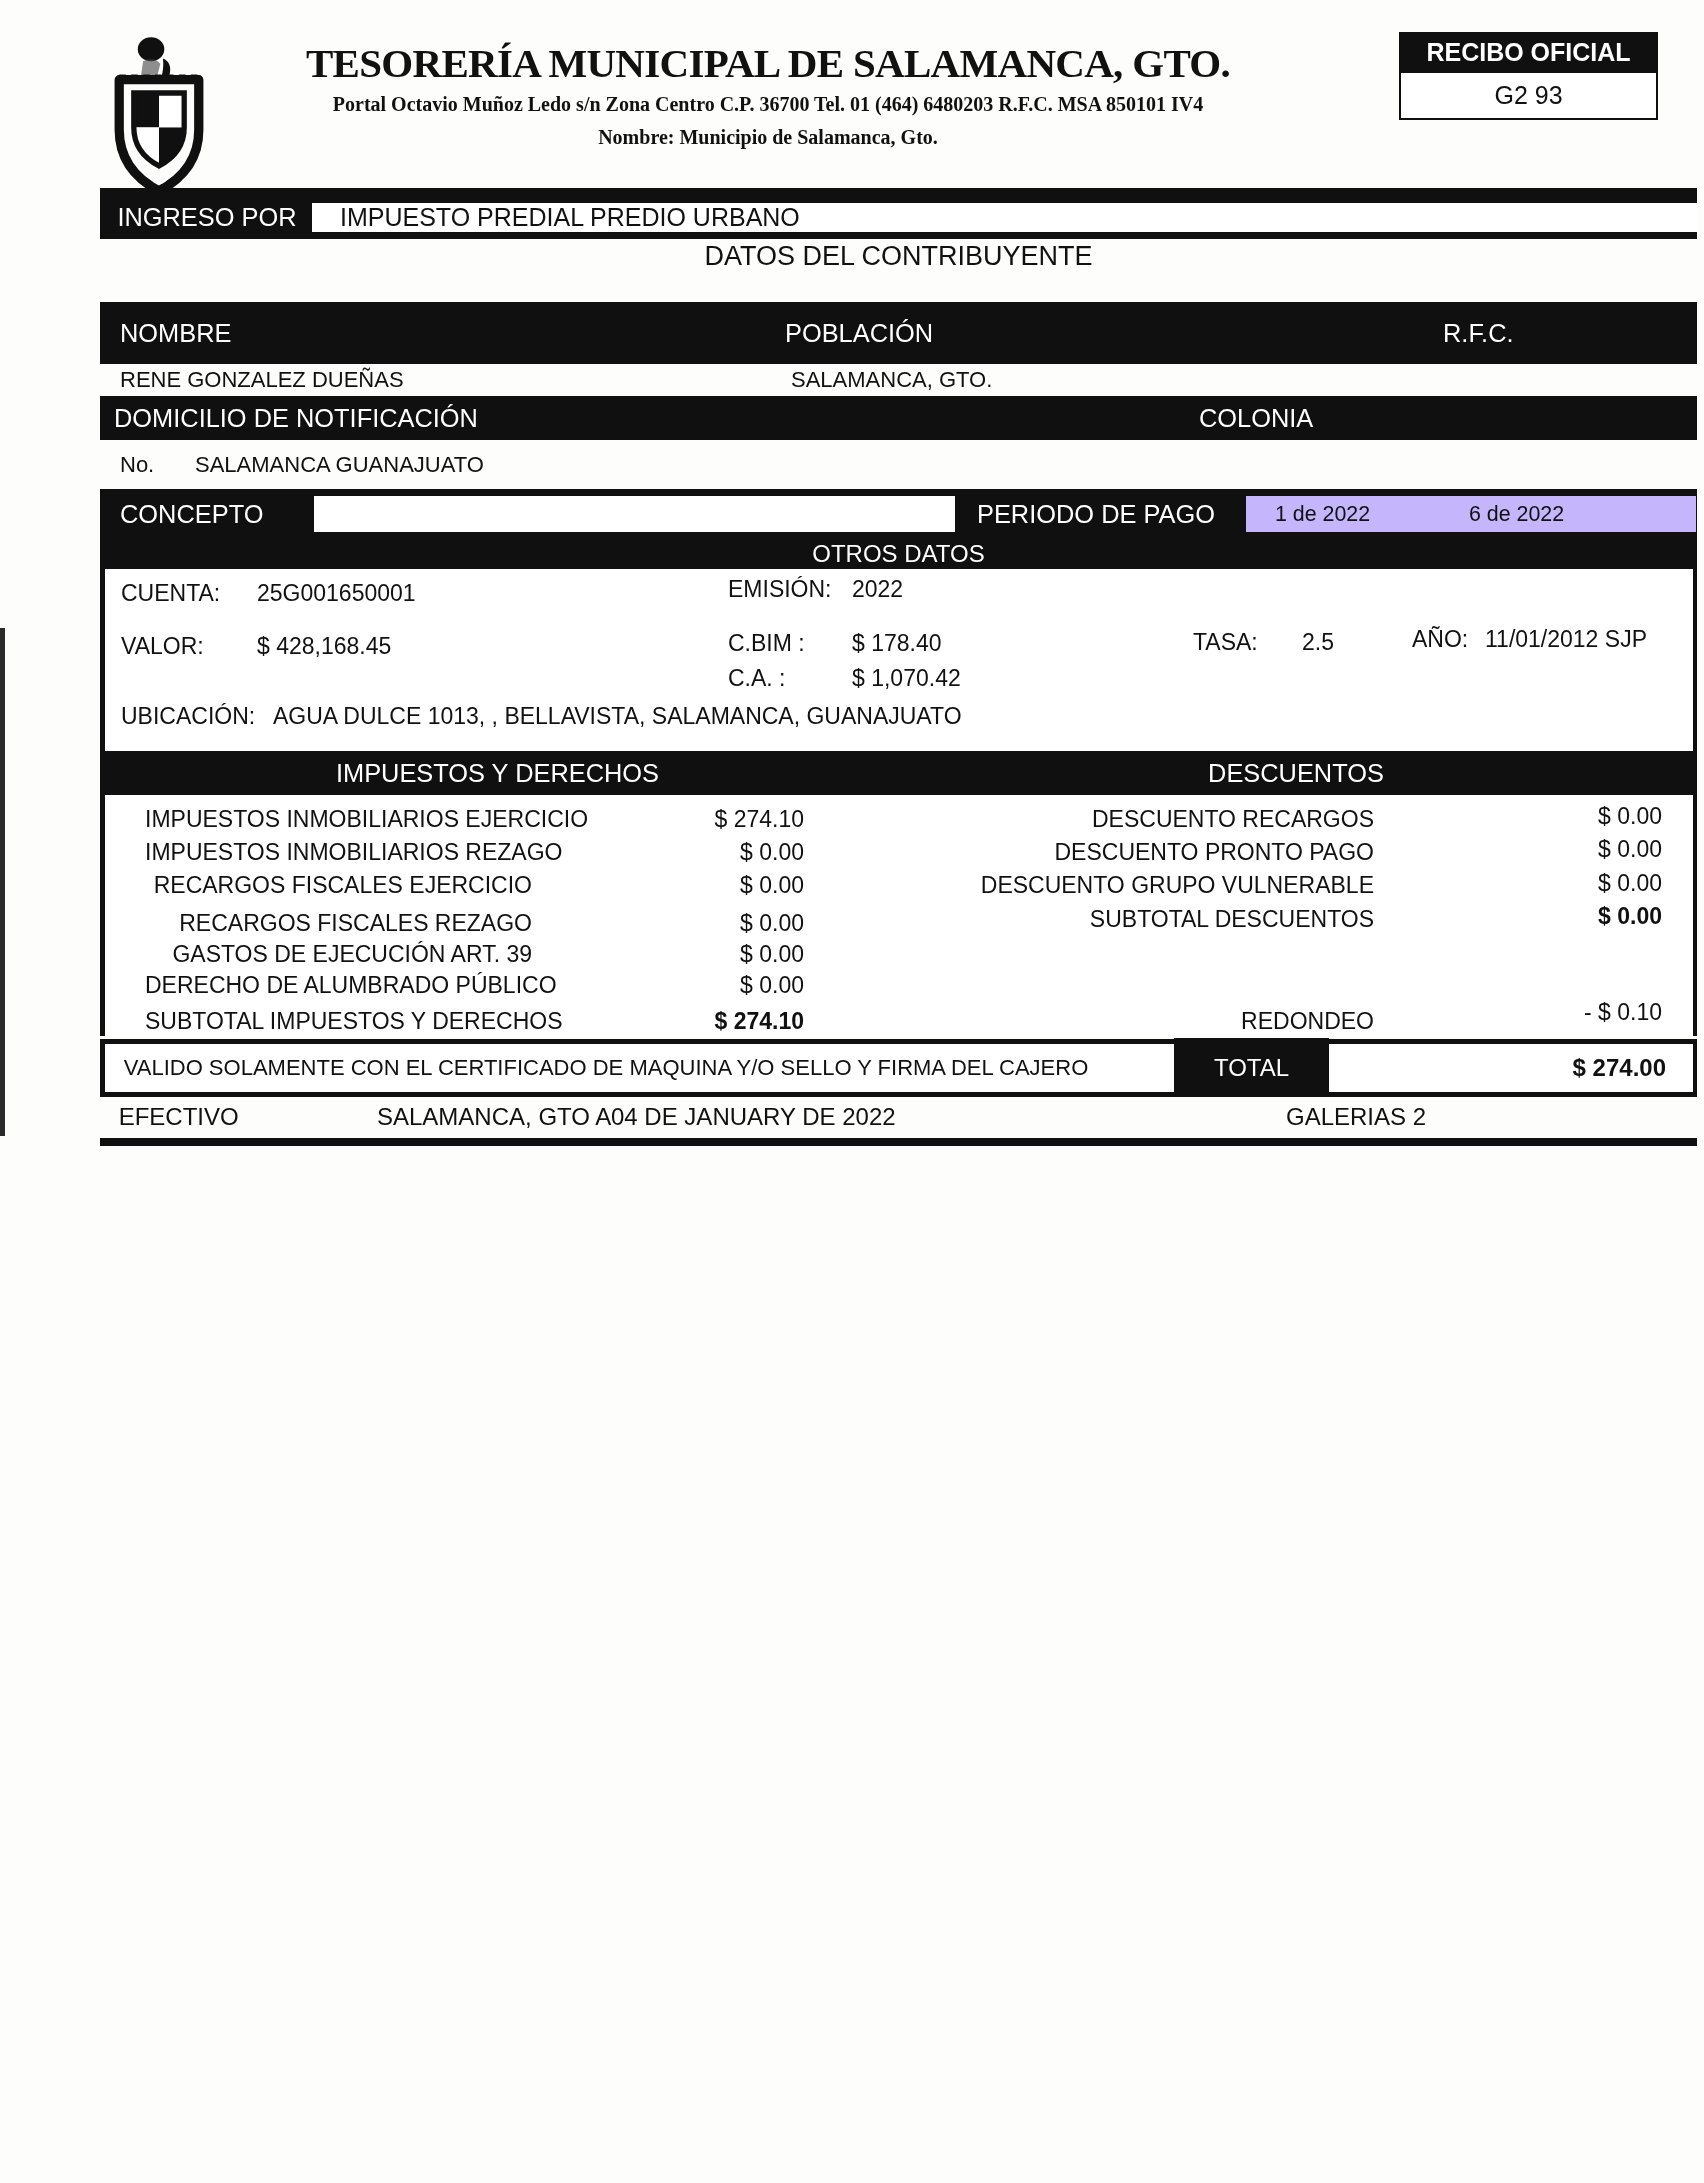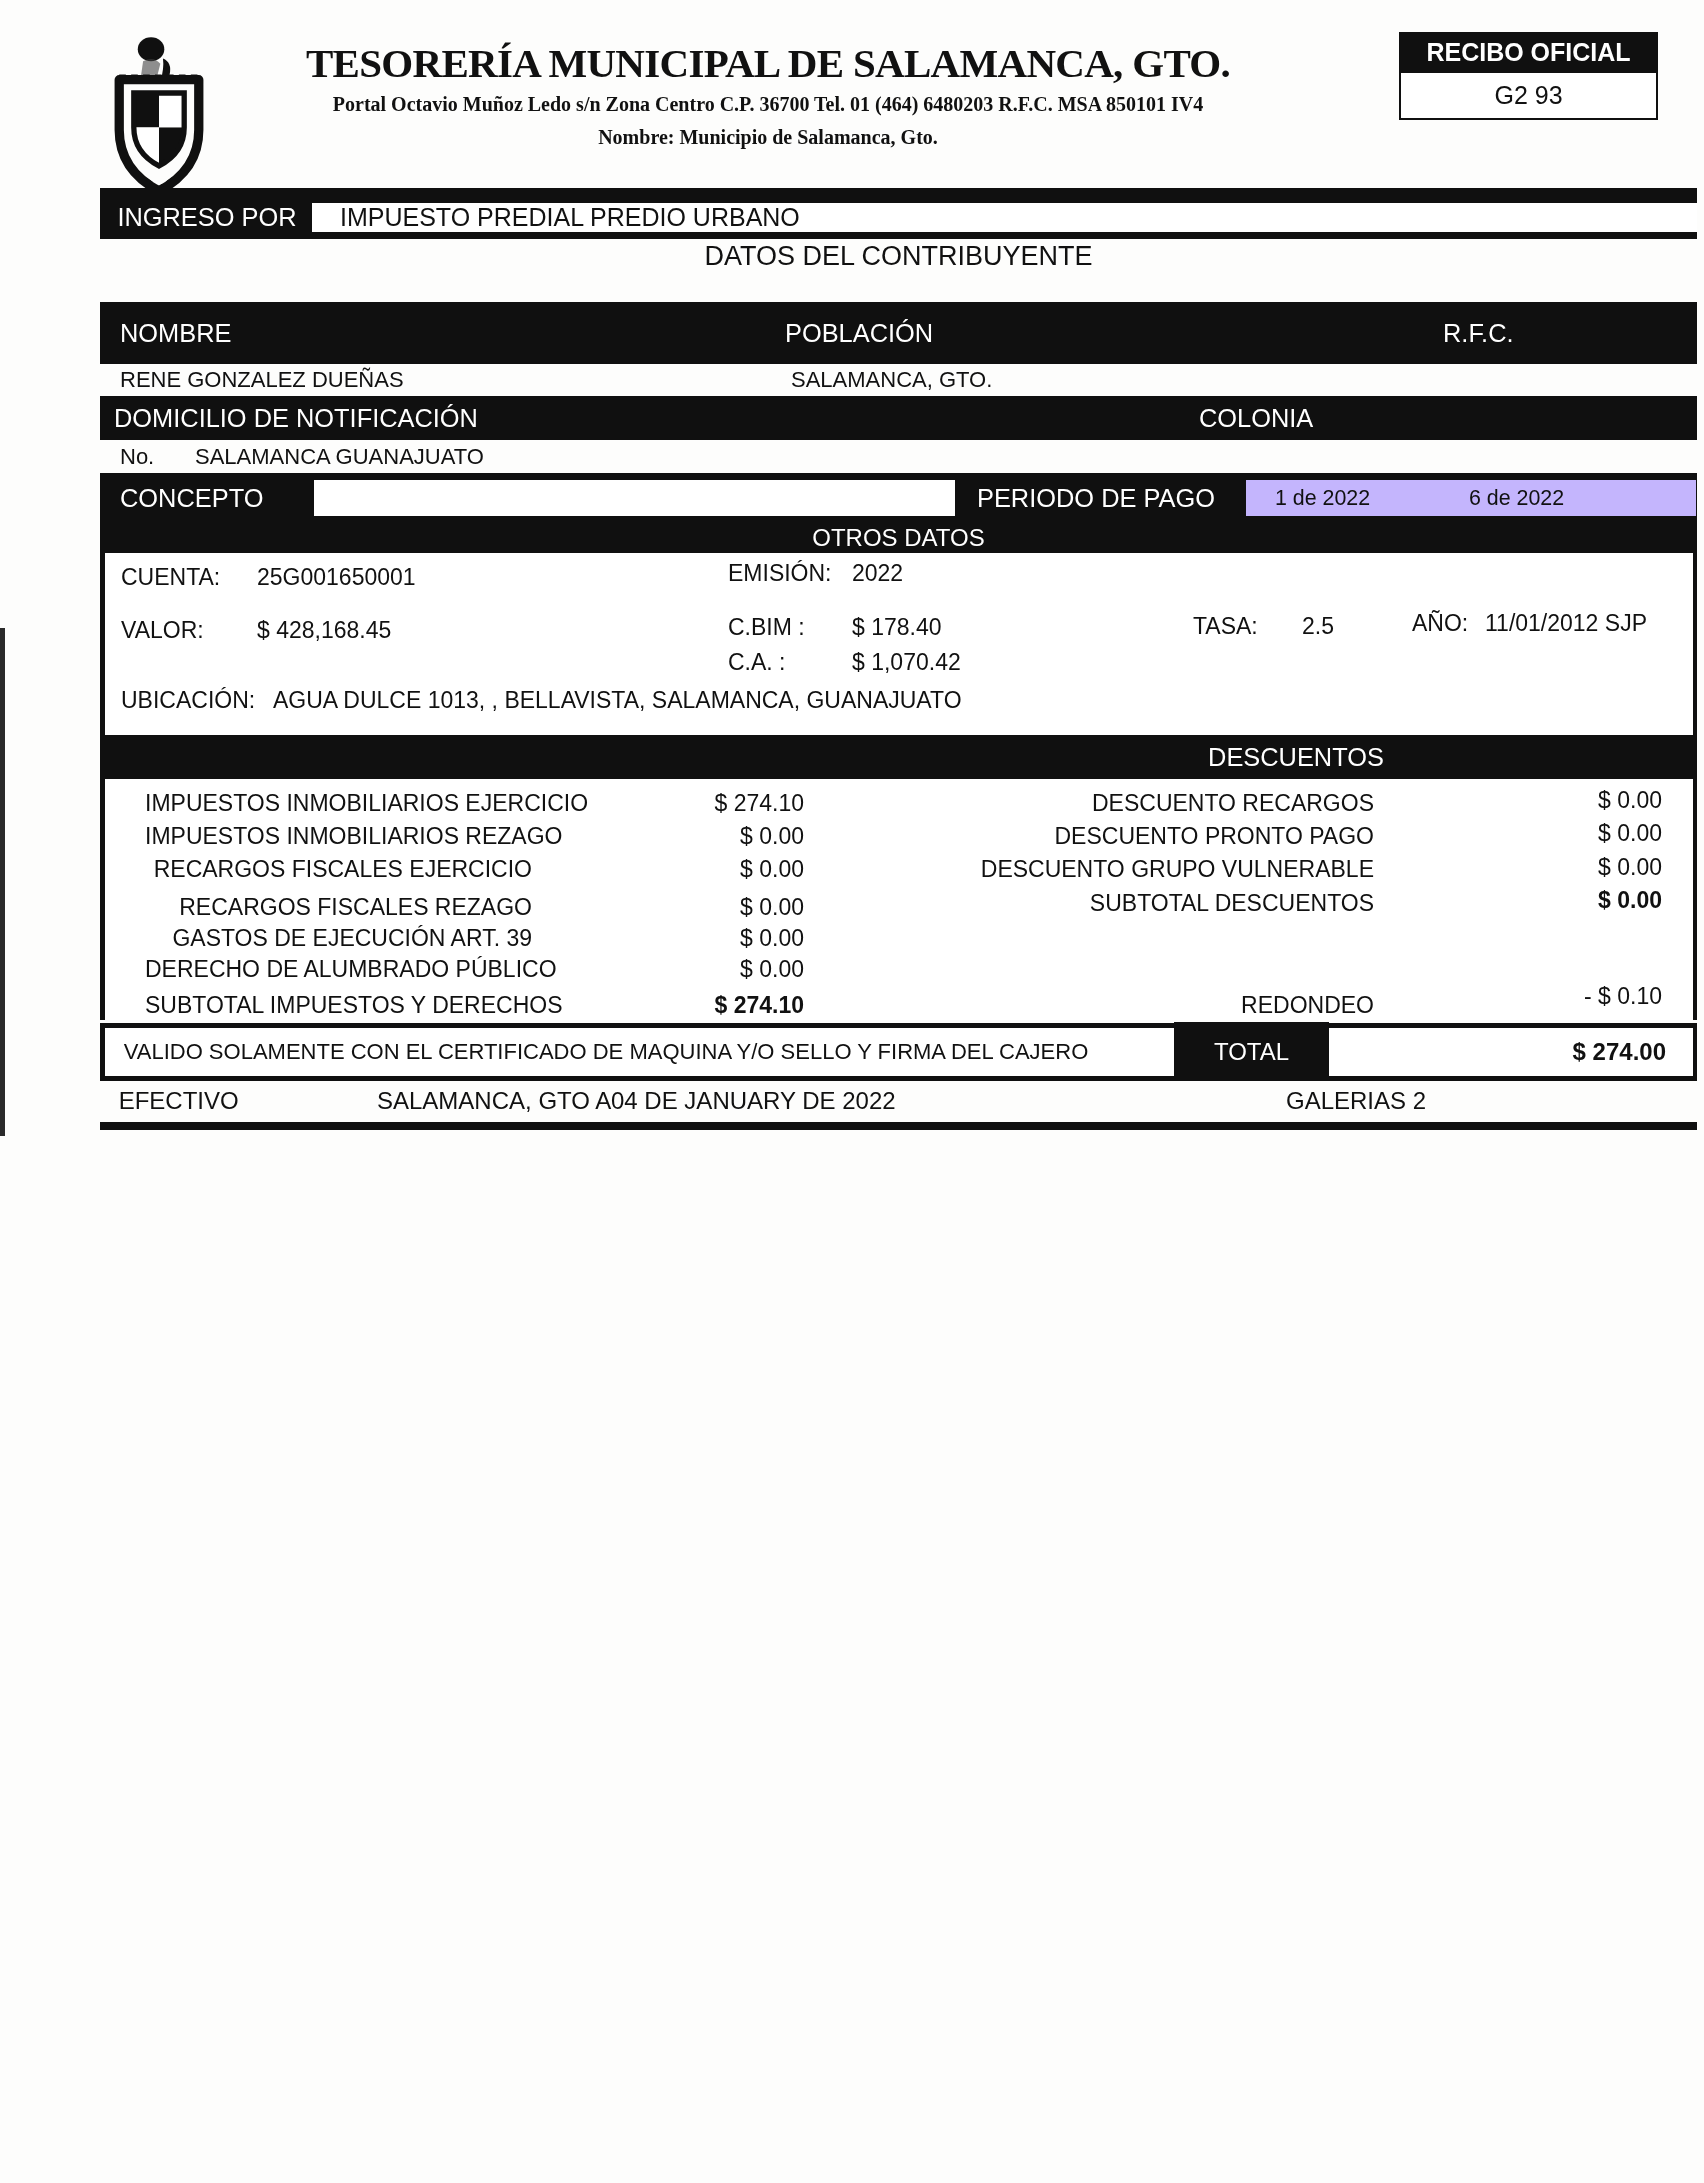--- a/index.html
+++ b/index.html
@@ -44,21 +44,21 @@
   .row-plain { position:relative; background:transparent; }
   .row-plain span { position:absolute; top:50%; transform:translateY(-50%); font-size:22px; white-space:nowrap; }
   .row-values1 { height:32px; }
   .val-nombre { left:20px; }
   .val-poblacion { left:691px; }
 
   .bar-domicilio { height:44px; }
   .lbl-domicilio { left:14px; }
   .lbl-colonia { left:1099px; }
 
-  .row-no { height:33px; }
+  .row-no { height:49px; }
   .lbl-no { left:20px; }
   .val-domicilio { left:95px; }
 
   .bar-concepto { height:49px; }
   .lbl-concepto { left:20px; }
   .concepto-input { position:absolute; left:214px; top:6.7px; width:641px; height:36px; background:#fff; }
   .lbl-periodo { left:877px; }
   .periodo-box { position:absolute; left:1146px; top:6.7px; width:450px; height:36px; background:#c4b5fd; color:#111; }
   .periodo-box span { position:absolute; top:50%; transform:translateY(-50%); font-size:21.4px; color:#111; }
   .periodo-start { left:29px; }
@@ -207,20 +207,21 @@
       <span class="o-tasa-v">2.5</span>
       <span class="o-anio-l">AÑO:</span>
       <span class="o-anio-v">11/01/2012 SJP</span>
       <span class="o-ca-l">C.A. :</span>
       <span class="o-ca-v">$ 1,070.42</span>
       <span class="o-ubic-l">UBICACIÓN:</span>
       <span class="o-ubic-v">AGUA DULCE 1013, , BELLAVISTA, SALAMANCA, GUANAJUATO</span>
     </div>
 
     <div class="section-headers">
+      <div class="hdr-impuestos">IMPUESTOS Y DERECHOS</div>
       <div class="hdr-descuentos">DESCUENTOS</div>
     </div>
 
     <div class="table-area">
 
       <div class="cell l-lbl" style="top:10.7px">IMPUESTOS INMOBILIARIOS EJERCICIO</div>
       <div class="cell l-val" style="top:10.7px">$ 274.10</div>
       <div class="cell l-lbl" style="top:44px">IMPUESTOS INMOBILIARIOS REZAGO</div>
       <div class="cell l-val" style="top:44px">$ 0.00</div>
       <div class="cell l-lbl" style="top:77px">RECARGOS FISCALES EJERCICIO</div>

